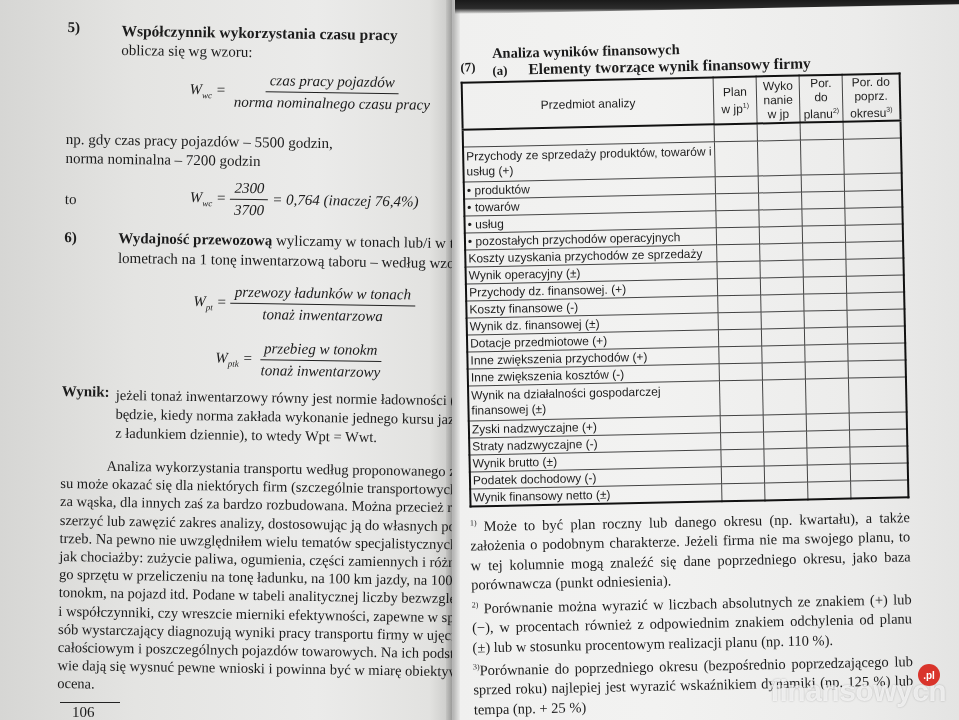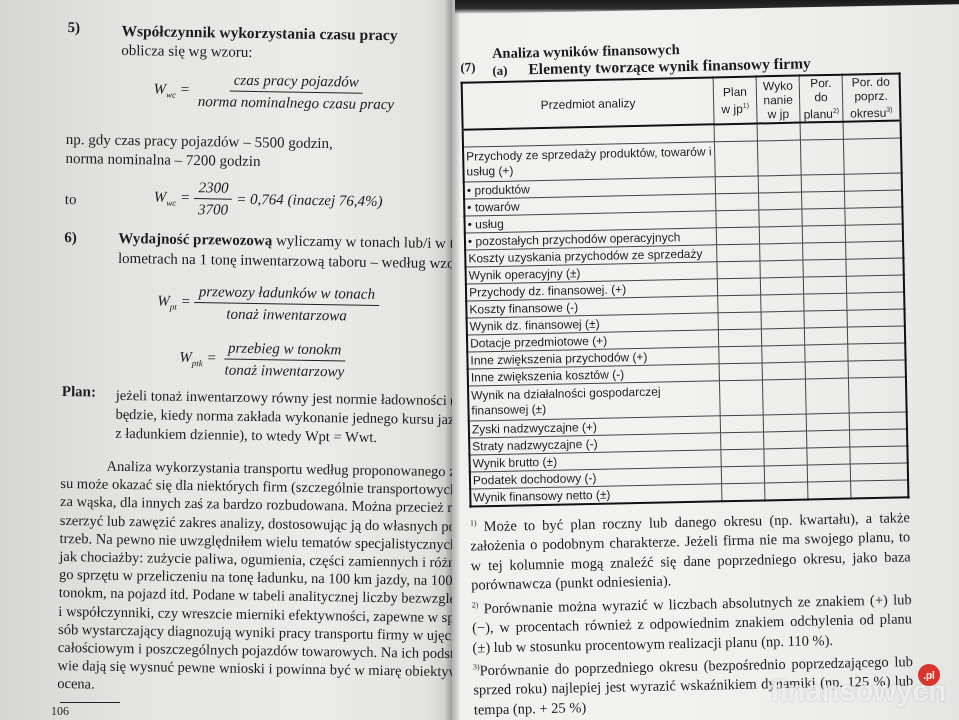--- a/index.html
+++ b/index.html
@@ -30,24 +30,24 @@
   }
   .left-inner { position: absolute; left: 0; top: 0; width: 470px; height: 720px; transform: rotate(0.9deg); transform-origin: 0 0; }
   .abs { position: absolute; white-space: nowrap; }
   .sec-num { font-weight: bold; font-size: 15px; }
   .bold { font-weight: bold; }
   .txt { font-size: 15px; }
   .formula { font-style: italic; font-size: 15px; display: flex; align-items: center; }
   .frac { display: inline-flex; flex-direction: column; align-items: center; margin-left: 4px; }
   .frac .num { padding: 0 4px 2px 4px; border-bottom: 1px solid #222; }
   .frac .den { padding: 2px 4px 0 4px; }
-  .wsym { font-size: 15px; }
+  .wsym { font-size: 15px; margin-left: 36px; }
   .wsym sub { font-size: 9px; }
   .para { position: absolute; font-size: 14.5px; line-height: 19px; white-space: nowrap; }
-  .page-num { position: absolute; left: 51px; top: 704px; font-size: 12px; }
+  .page-num { position: absolute; left: 72px; top: 704px; font-size: 15px; }
   .page-num-rule { position: absolute; left: 60px; top: 702px; width: 60px; border-top: 1px solid #222; }
 
   .right-inner { position: absolute; left: 0; top: 0; width: 520px; height: 720px; transform: rotate(-1.2deg); transform-origin: 0 100%; }
   .rhead { position: absolute; font-weight: bold; font-size: 14.5px; white-space: nowrap; }
   .fin-table {
     position: absolute; left: 22px; top: 82px; border-collapse: collapse;
     border: 2px solid #111;
     font-family: "Liberation Sans", sans-serif; font-size: 12px; color: #1e1e1e;
   }
   .fin-table th, .fin-table td { border: 1px solid #444; padding: 0 2px; height: 16px; vertical-align: middle; }
@@ -118,21 +118,21 @@
       </span>
     </div>
     <div class="abs formula" style="left:185px;top:336px;">
       <span class="wsym"><span>W</span><sub>ptk</sub> =</span>
       <span class="frac">
         <span class="num">przebieg w tonokm</span>
         <span class="den">tonaż inwentarzowy</span>
       </span>
     </div>
 
-    <div class="abs bold txt" style="left:68px;top:382px;">Plan:</div>
+    <div class="abs bold txt" style="left:68px;top:382px;">Wynik:</div>
     <div class="para" style="left:122px;top:384px;">
       <div>jeżeli tonaż inwentarzowy równy jest normie ładowności (tak</div>
       <div>będzie, kiedy norma zakłada wykonanie jednego kursu jazdy</div>
       <div>z ładunkiem dziennie), to wtedy Wpt = Wwt.</div>
     </div>
 
     <div class="para" style="left:68px;top:455px;line-height:18.2px;">
       <div style="text-indent:46px;">Analiza wykorzystania transportu według proponowanego zakre-</div>
       <div>su może okazać się dla niektórych firm (szczególnie transportowych</div>
       <div>za wąska, dla innych zaś za bardzo rozbudowana. Można przecież roz-</div>

